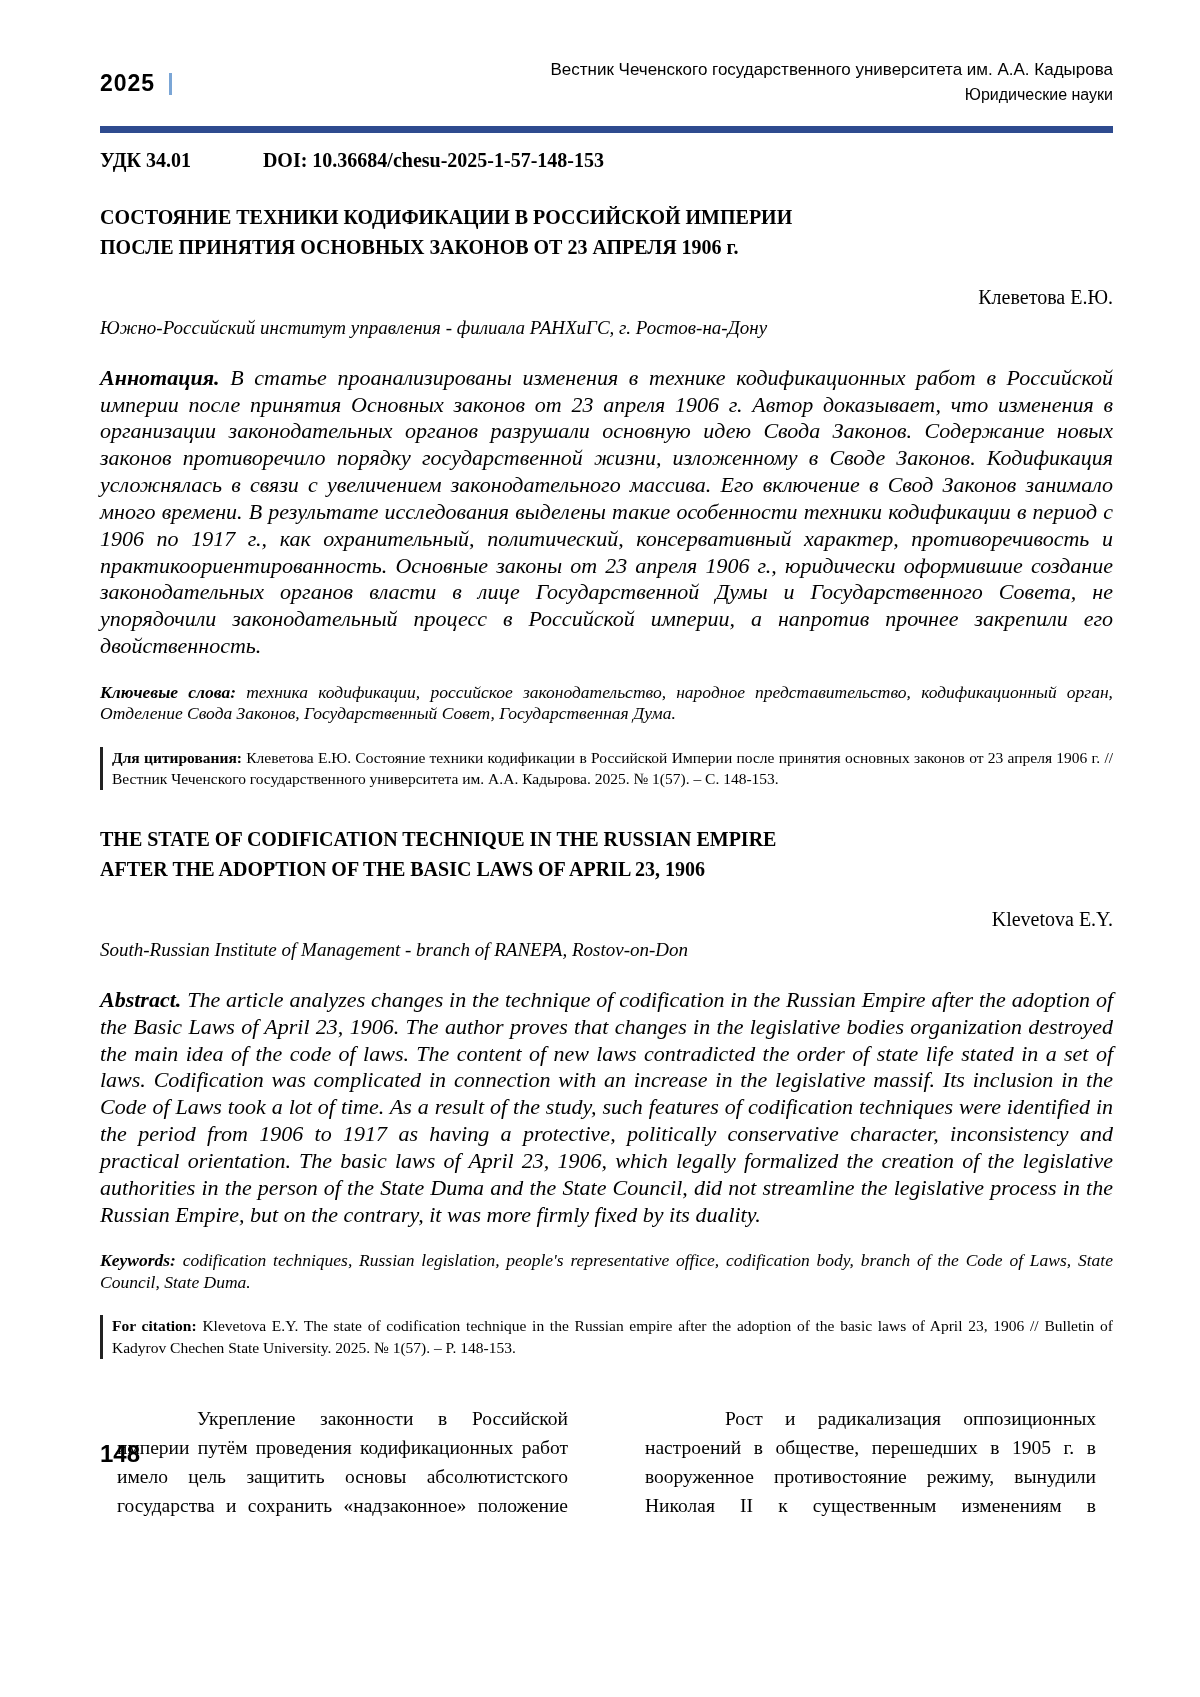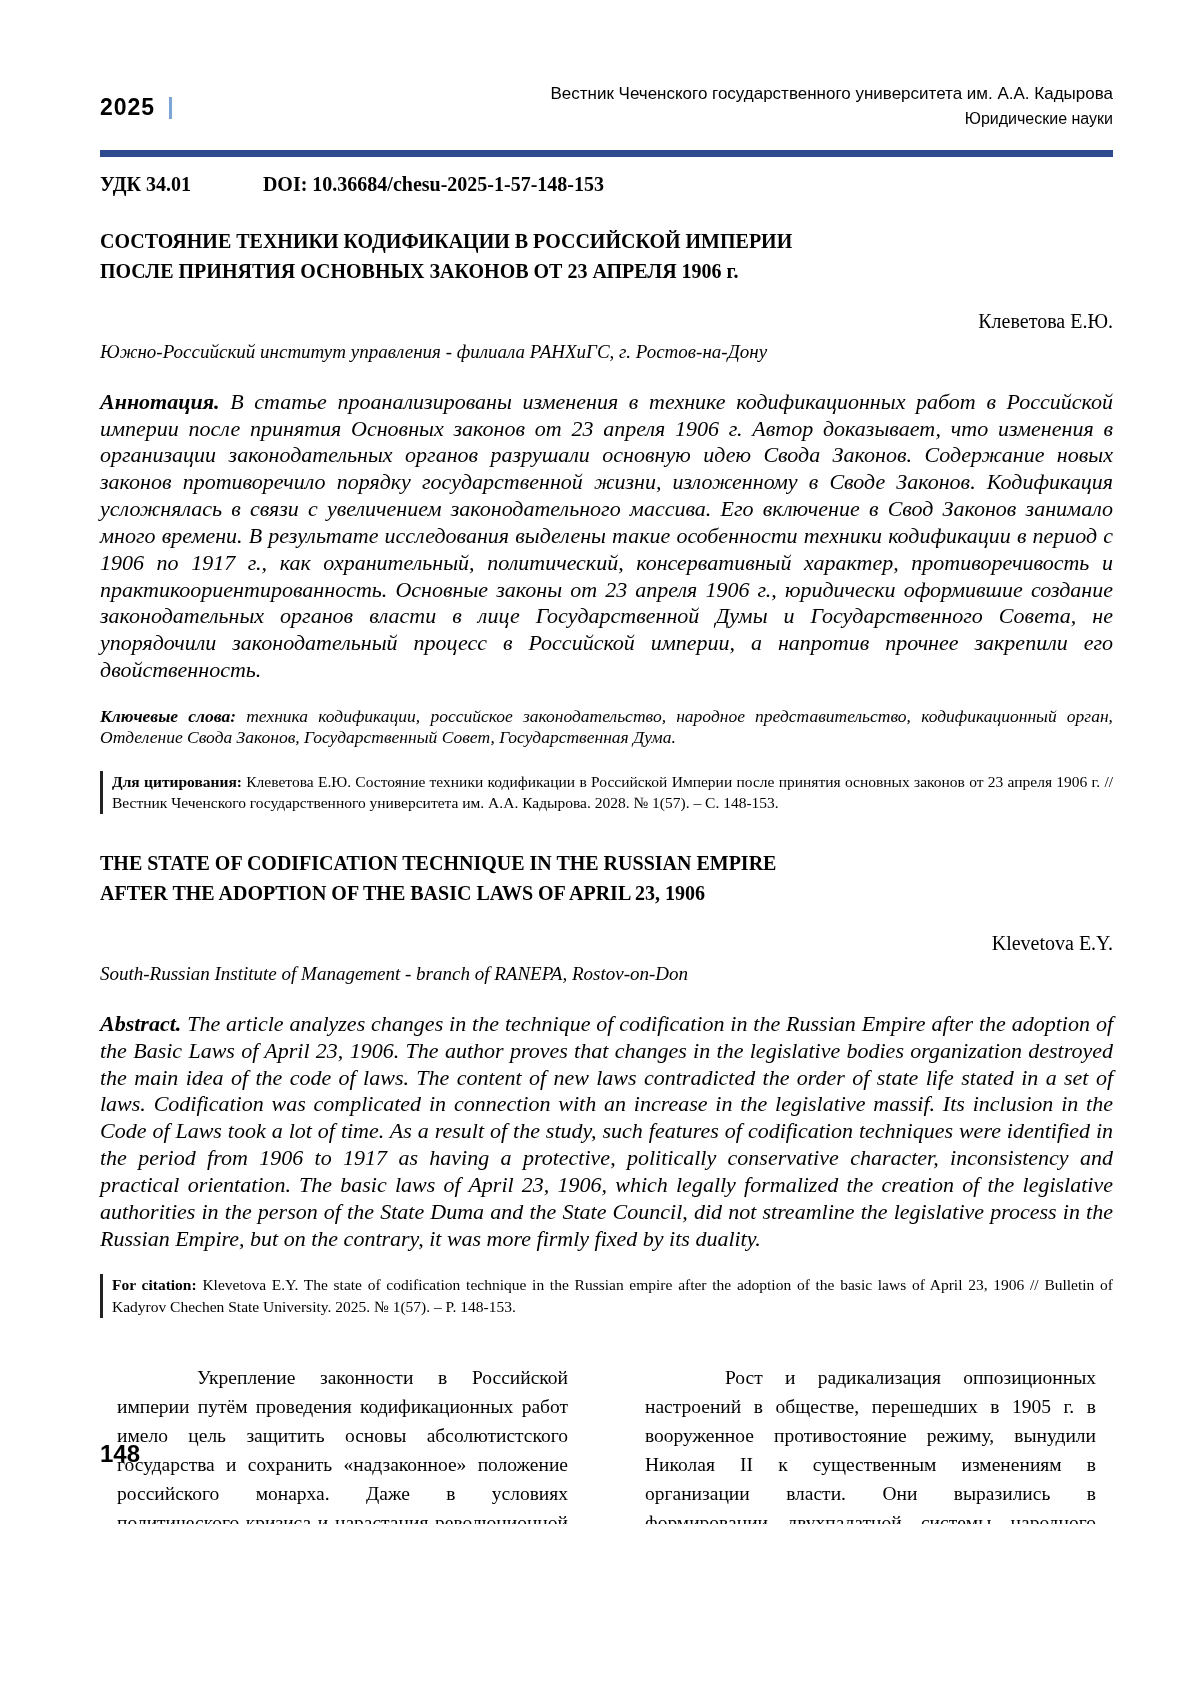--- a/index.html
+++ b/index.html
@@ -3,21 +3,21 @@
 <meta charset="utf-8">
 <style>
   html,body{margin:0;padding:0;background:#ffffff;}
   .page{
     position:relative;
     width:1200px;height:1524px;
     background:#ffffff;
     font-family:"Liberation Serif", serif;
     color:#000;
     box-sizing:border-box;
-    padding:82px 87px 0 100px;
+    padding:58px 87px 0 100px;
   }
   
   .runhead{display:flex;justify-content:space-between;align-items:flex-start;}
   .year-wrap{display:flex;align-items:center;gap:14px;padding-top:12px;}
   .year{font-family:"Liberation Sans", sans-serif;font-weight:bold;font-size:23px;letter-spacing:1px;}
   .year-tick{width:3px;height:22px;background:#7ba6d6;}
   .journal{ text-align:right;font-family:"Liberation Sans", sans-serif;font-size:17px;line-height:1.45;}
   .journal .section{font-size:16px;}
   .head-rule{height:7px;background:#2e4b8f;margin-top:20px;}
   
@@ -68,31 +68,32 @@
     <div>СОСТОЯНИЕ ТЕХНИКИ КОДИФИКАЦИИ В РОССИЙСКОЙ ИМПЕРИИ</div>
     <div>ПОСЛЕ ПРИНЯТИЯ ОСНОВНЫХ ЗАКОНОВ ОТ 23 АПРЕЛЯ 1906 г.</div>
   </div>
   <div class="author">Клеветова Е.Ю.</div>
   <div class="affil">Южно-Российский институт управления - филиала РАНХиГС, г. Ростов-на-Дону</div>
 
   <p class="abstract"><span class="lbl">Аннотация.</span><span class="sp"> </span><span>В статье проанализированы изменения в технике кодификационных работ в Российской империи после принятия Основных законов от 23 апреля 1906 г. Автор доказывает, что изменения в организации законодательных органов разрушали основную идею Свода Законов. Содержание новых законов противоречило порядку государственной жизни, изложенному в Своде Законов. Кодификация усложнялась в связи с увеличением законодательного массива. Его включение в Свод Законов занимало много времени. В результате исследования выделены такие особенности техники кодификации в период с 1906 по 1917 г., как охранительный, политический, консервативный характер, противоречивость и практикоориентированность. Основные законы от 23 апреля 1906 г., юридически оформившие создание законодательных органов власти в лице Государственной Думы и Государственного Совета, не упорядочили законодательный процесс в Российской империи, а напротив прочнее закрепили его двойственность.</span></p>
 
   <p class="kw"><span class="lbl">Ключевые слова:</span><span class="sp"> </span><span>техника кодификации, российское законодательство, народное представительство, кодификационный орган, Отделение Свода Законов, Государственный Совет, Государственная Дума.</span></p>
 
-  <div class="cite"><span class="lbl">Для цитирования:</span><span class="sp"> </span><span>Клеветова Е.Ю. Состояние техники кодификации в Российской Империи после принятия основных законов от 23 апреля 1906 г. // Вестник Чеченского государственного университета им. А.А. Кадырова. 2028. № 1(57). – С. 148-153.</span></div>
+  <div class="cite"><span class="lbl">Для цитирования:</span><span class="sp"> </span><span>Клеветова Е.Ю. Состояние техники кодификации в Российской Империи после принятия основных законов от 23 апреля 1906 г. // Вестник Чеченского государственного университета им. А.А. Кадырова. 2025. № 1(57). – С. 148-153.</span></div>
 
   <div class="art-title" style="margin-top:34px;">
     <div>THE STATE OF CODIFICATION TECHNIQUE IN THE RUSSIAN EMPIRE</div>
     <div>AFTER THE ADOPTION OF THE BASIC LAWS OF APRIL 23, 1906</div>
   </div>
   <div class="author">Klevetova E.Y.</div>
   <div class="affil">South-Russian Institute of Management - branch of RANEPA, Rostov-on-Don</div>
 
   <p class="abstract"><span class="lbl">Abstract.</span><span class="sp"> </span><span>The article analyzes changes in the technique of codification in the Russian Empire after the adoption of the Basic Laws of April 23, 1906. The author proves that changes in the legislative bodies organization destroyed the main idea of the code of laws. The content of new laws contradicted the order of state life stated in a set of laws. Codification was complicated in connection with an increase in the legislative massif. Its inclusion in the Code of Laws took a lot of time. As a result of the study, such features of codification techniques were identified in the period from 1906 to 1917 as having a protective, politically conservative character, inconsistency and practical orientation. The basic laws of April 23, 1906, which legally formalized the creation of the legislative authorities in the person of the State Duma and the State Council, did not streamline the legislative process in the Russian Empire, but on the contrary, it was more firmly fixed by its duality.</span></p>
 
+  <p class="kw"><span class="lbl">Keywords:</span><span class="sp"> </span><span>codification techniques, Russian legislation, people's representative office, codification body, branch of the Code of Laws, State Council, State Duma.</span></p>
 
   <div class="cite"><span class="lbl">For citation:</span><span class="sp"> </span><span>Klevetova E.Y. The state of codification technique in the Russian empire after the adoption of the basic laws of April 23, 1906 // Bulletin of Kadyrov Chechen State University. 2025. № 1(57). – P. 148-153.</span></div>
 
   <div class="columns">
     <div class="col">
       <p>Укрепление законности в Российской империи путём проведения кодификационных работ имело цель защитить основы абсолютистского государства и сохранить «надзаконное» положение российского монарха. Даже в условиях политического кризиса и нарастания революционной напряженности телеологическая направленность кодификации оставалась неизменной. Свод Законов рассматривался как проверенное средство управления государством [6].</p>
     </div>
     <div class="col">
       <p>Рост и радикализация оппозиционных настроений в обществе, перешедших в 1905 г. в вооруженное противостояние режиму, вынудили Николая II к существенным изменениям в организации власти. Они выразились в формировании двухпалатной системы народного представительства, включавшей Государственную Думу и преобразованный Государственный Совет.</p>
       <p>Закрепление в Основных законах ла-</p>

